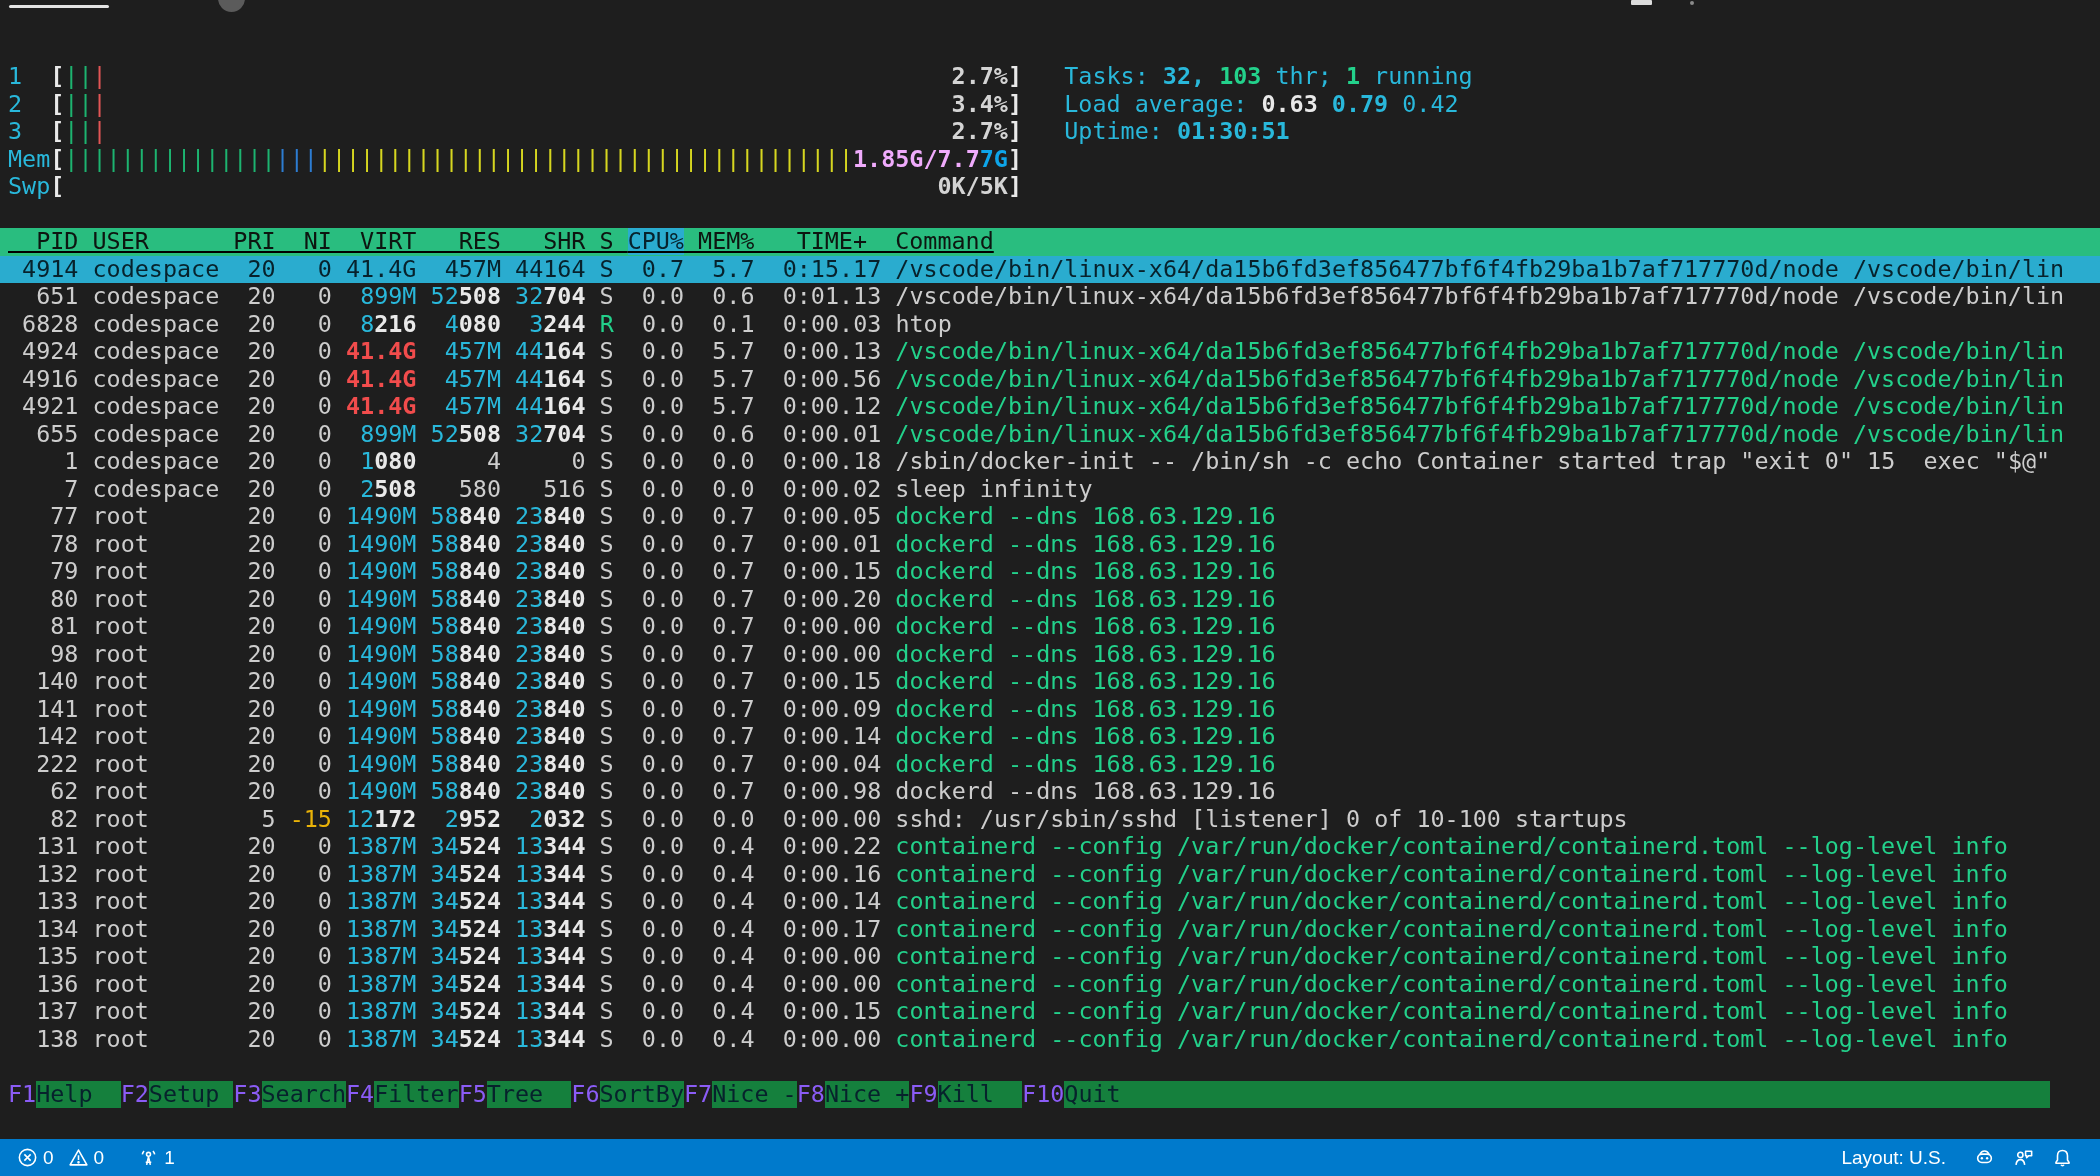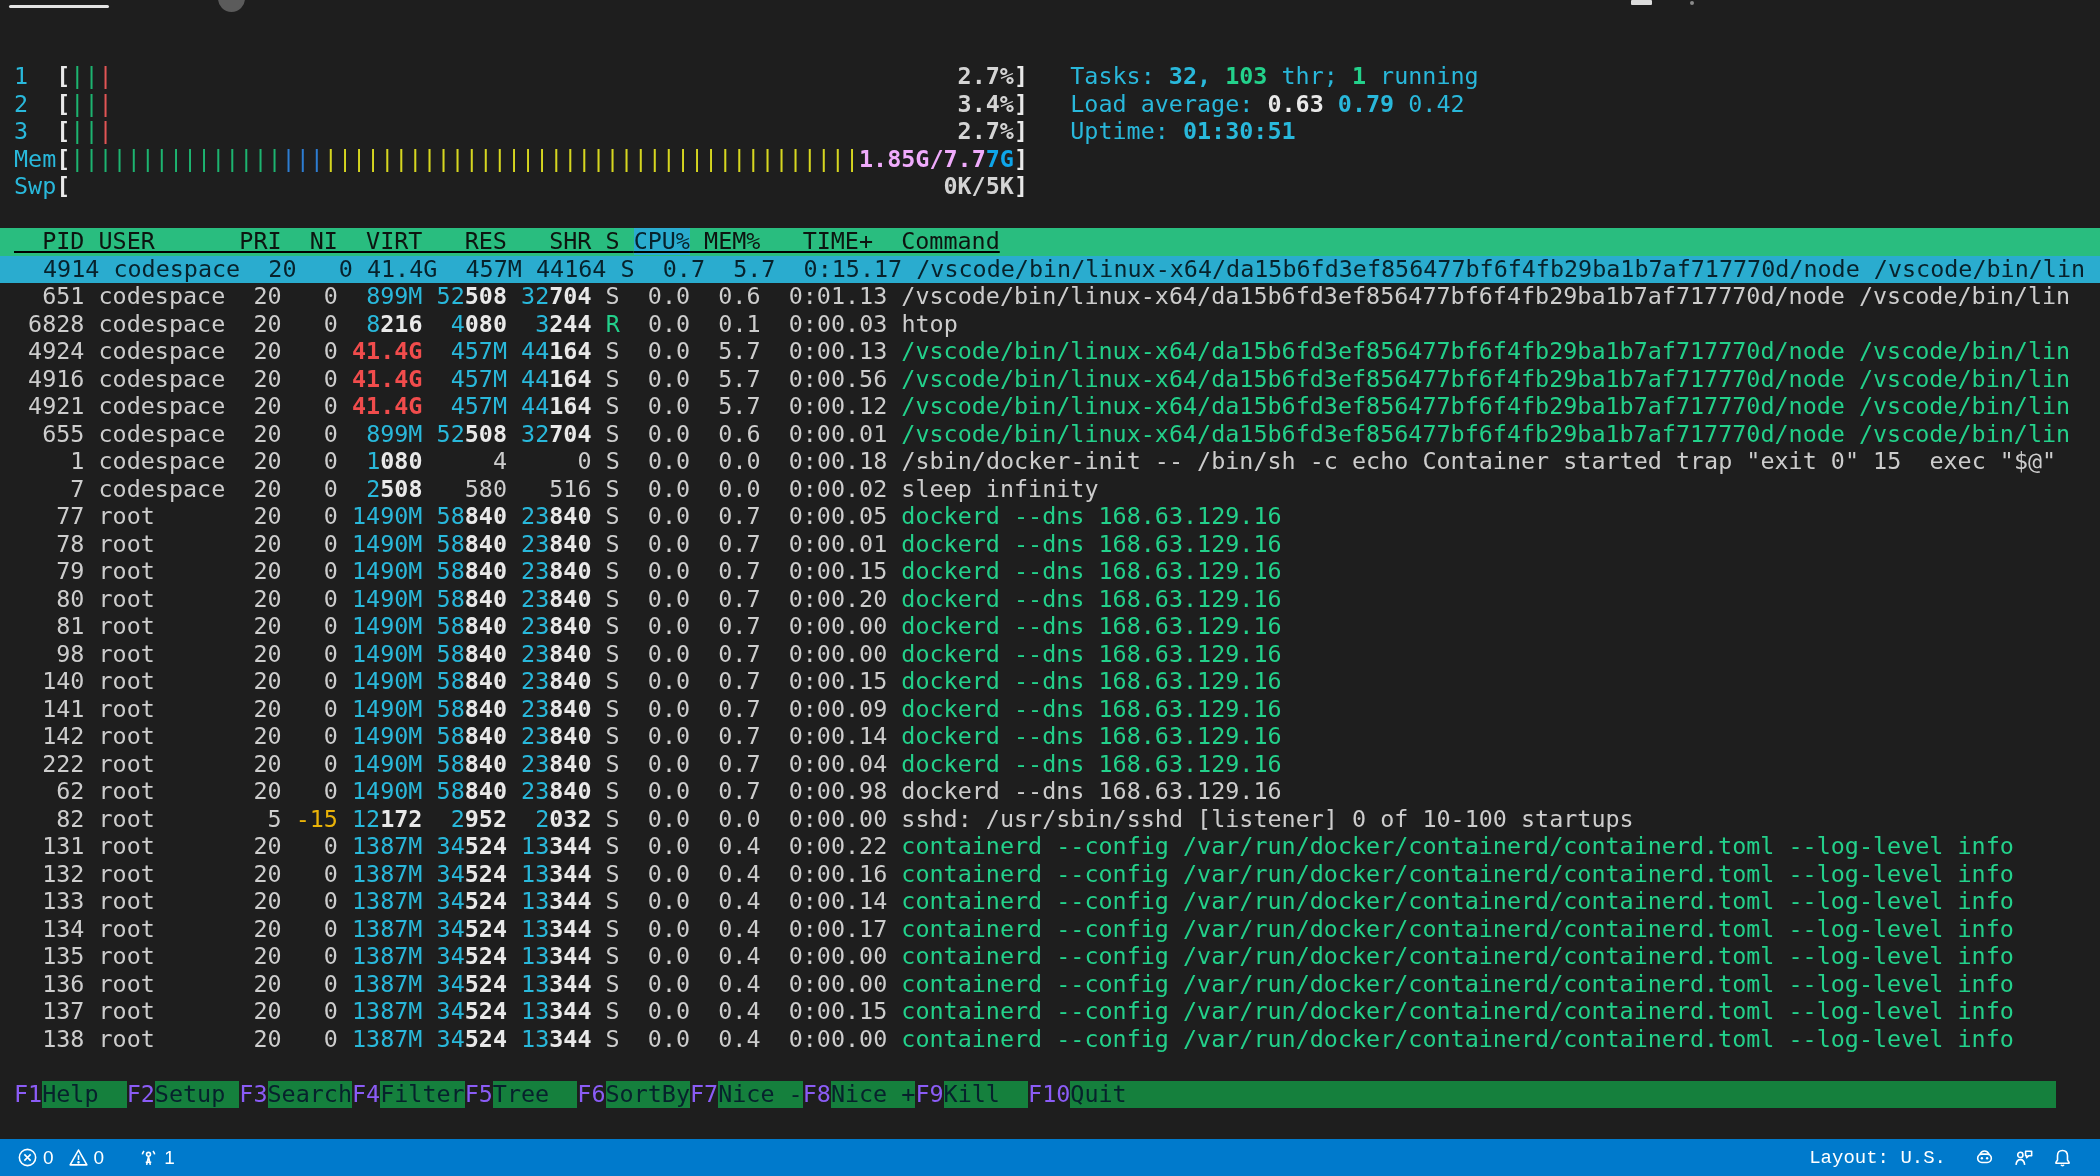--- a/index.html
+++ b/index.html
@@ -13,23 +13,23 @@
   .scroll-circle{position:absolute;top:-15px;left:218px;width:27px;height:27px;border-radius:50%;background:#5b5b5b;}
   .mini-rect{position:absolute;top:0;left:1631px;width:21px;height:5px;background:#dcdcdc;border-radius:1px;}
   .mini-dot{position:absolute;top:1px;left:1690px;width:4px;height:4px;border-radius:50%;background:#8a8a8a;}
 
   
   .htop{
     position:absolute;top:63px;left:0;width:2100px;
     font-family:"DejaVu Sans Mono",monospace;
     font-size:23.4px;line-height:27.5px;
   }
-  .ln{white-space:pre;height:27.5px;padding-left:14px;overflow:hidden;}
+  .ln{white-space:pre;height:27.5px;padding-left:8px;overflow:hidden;}
   .ln.hdr{background:#29bd7f;text-decoration:underline;}
-  .ln.sel{background:#2aaccf;text-align:center;}
+  .ln.sel{background:#2aaccf;}
   .ln.sel .seg{color:#07222c !important;font-weight:normal !important;}
 
   .t-fg{color:#cdcdcd}
   .t-bold{color:#e9e9e9;font-weight:bold}
   .t-val{color:#d4d4d4;font-weight:bold}
   .t-c{color:#29b8db}
   .t-cb{color:#29b8db;font-weight:bold}
   .t-g{color:#23d18b}
   .t-gb{color:#23d18b;font-weight:bold}
   .t-r{color:#eab308}
@@ -47,21 +47,21 @@
 
   
   .statusbar{
     position:absolute;left:0;bottom:0;width:2100px;height:37px;
     background:#007acc;color:#ffffff;
     font-family:"Liberation Sans",sans-serif;font-size:19px;
     display:flex;align-items:center;justify-content:space-between;
   }
   .sb-left,.sb-right{display:flex;align-items:center;height:100%;}
   .sb-left{padding-left:8px;}
-  .sb-right{padding-right:18px;font-family:Liberation Mono, monospace;}
+  .sb-right{padding-right:18px;}
   .sb-item{display:flex;align-items:center;height:100%;padding:0 9px;cursor:default;}
   .sb-item .num{margin-left:5px;}
   .sb-item .num2{margin-left:14px;}
   .sb-icon{width:21px;height:21px;display:inline-block;}
   .sb-icon svg{width:100%;height:100%;display:block;}
   .sb-gap{width:16px;}
   .sb-label{margin-right:10px;}
 </style>
 </head>
 <body>

